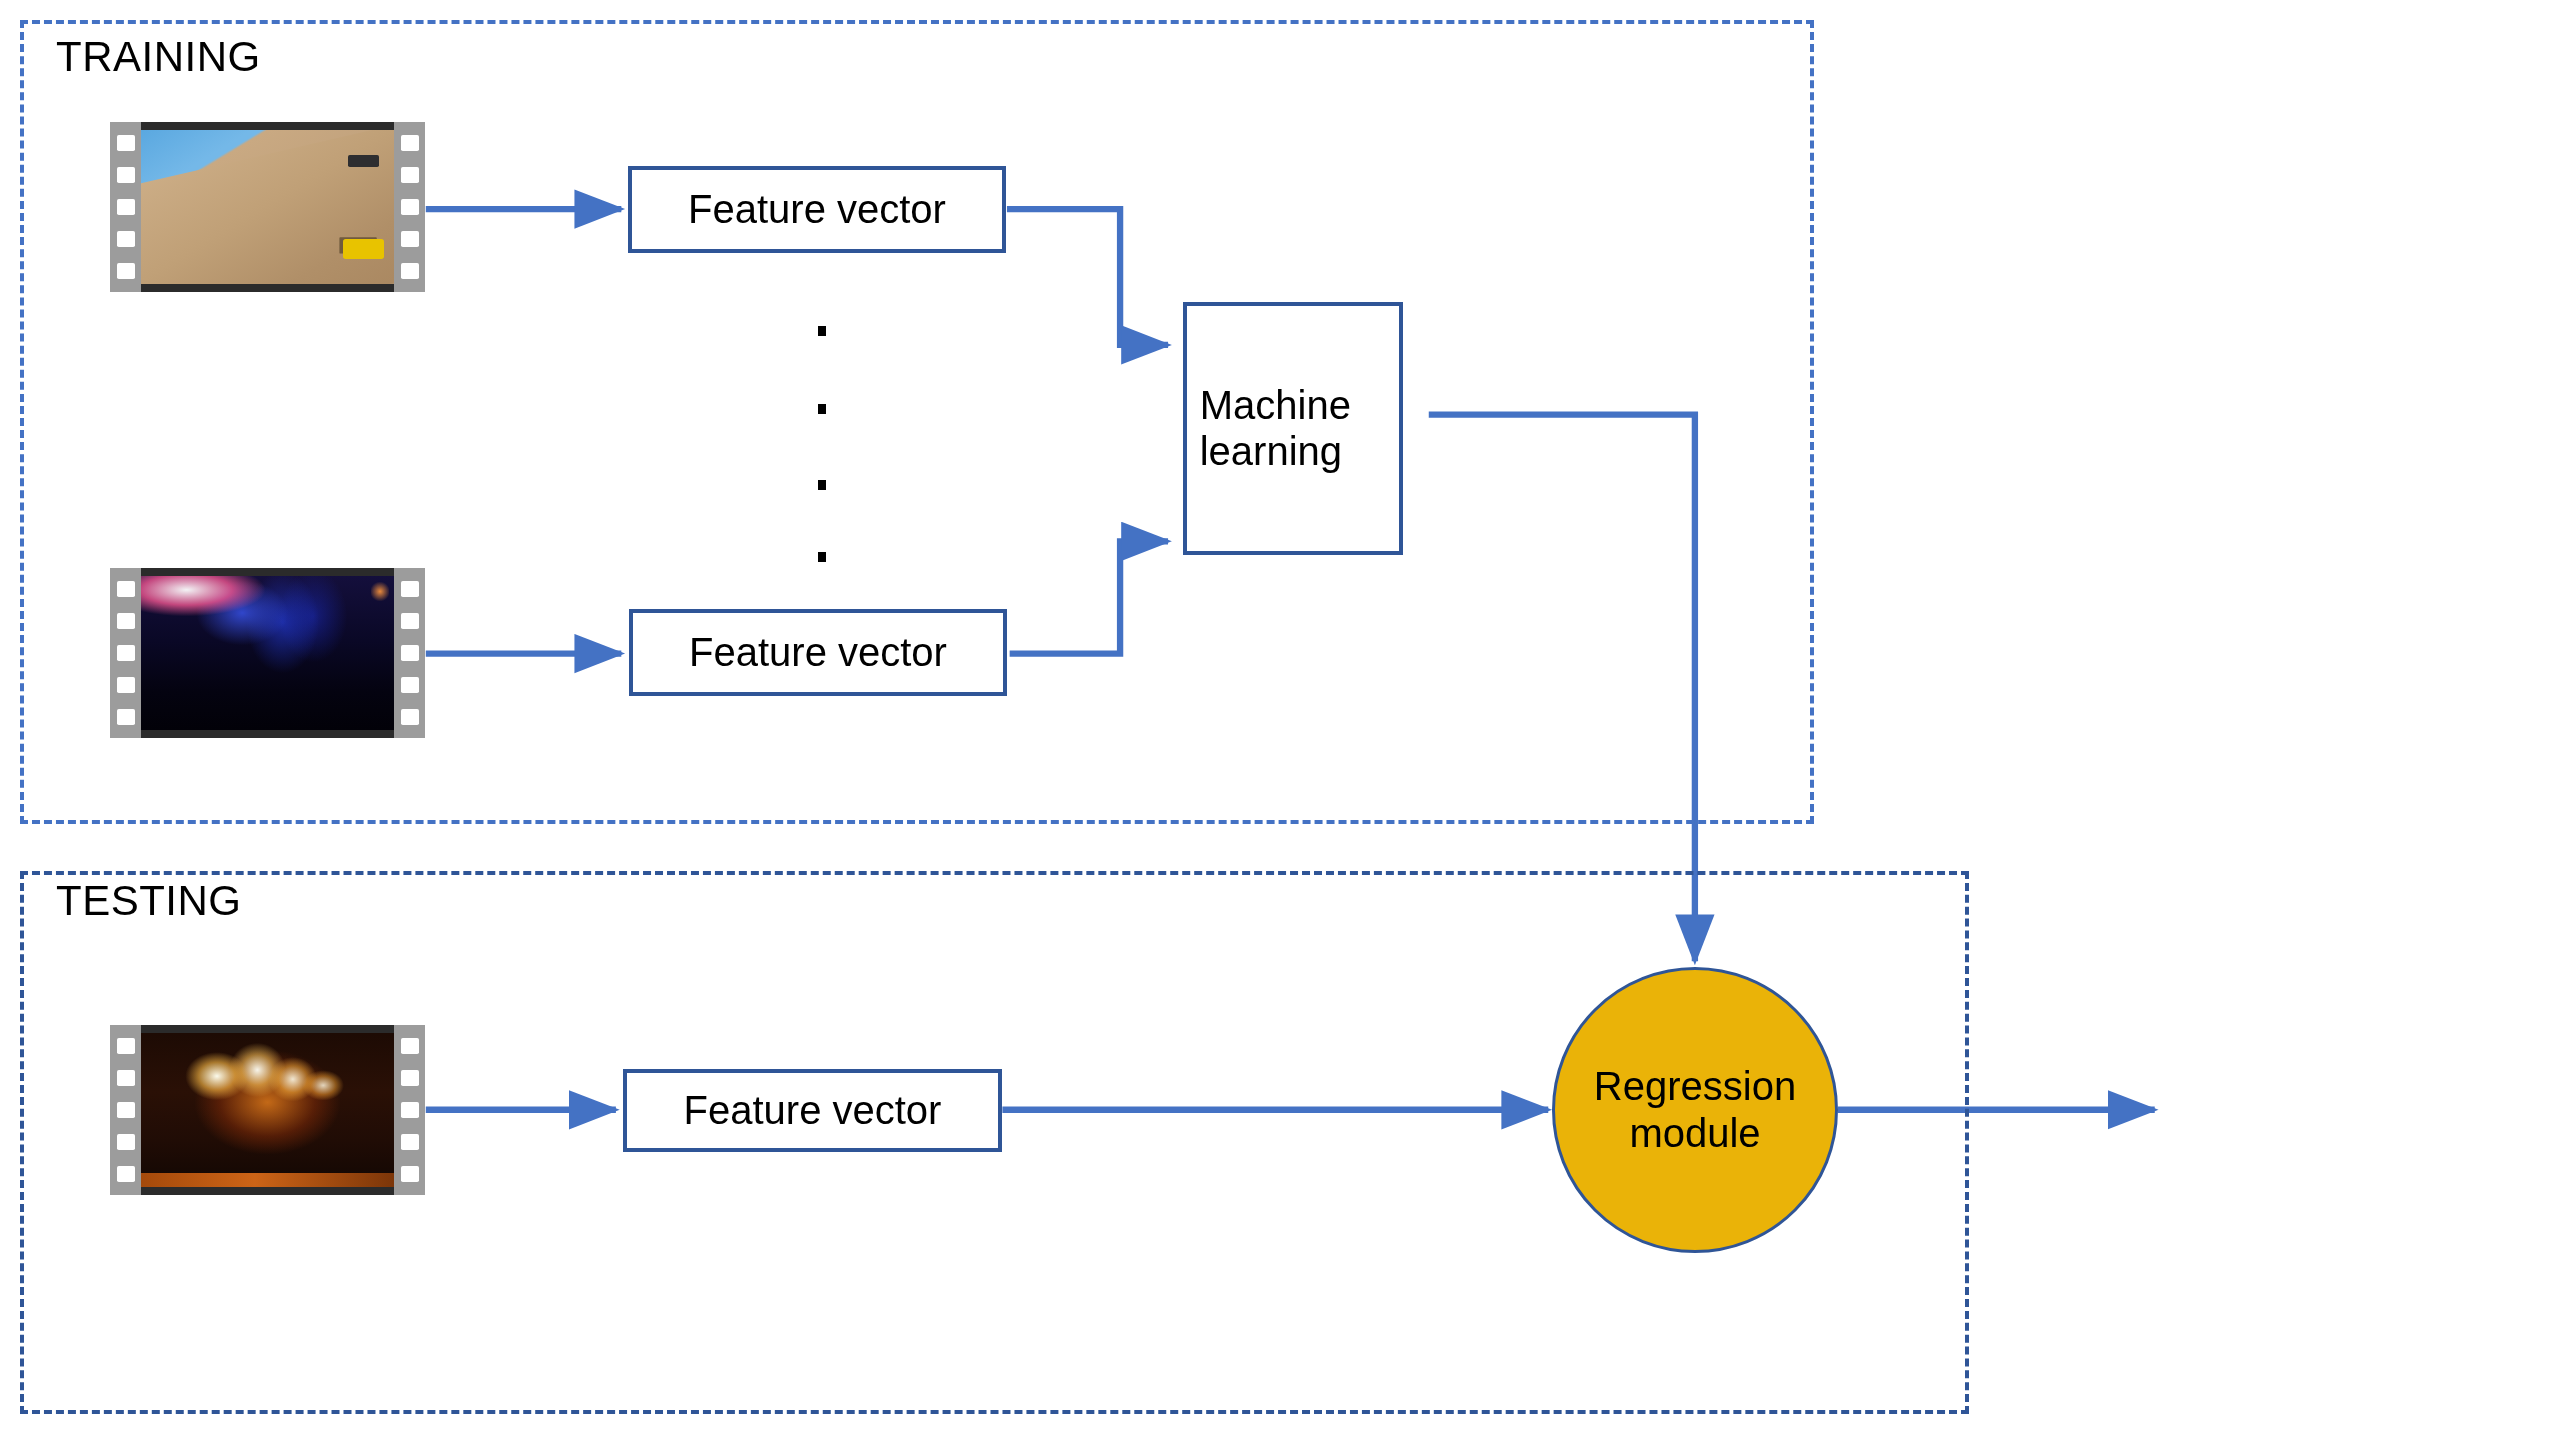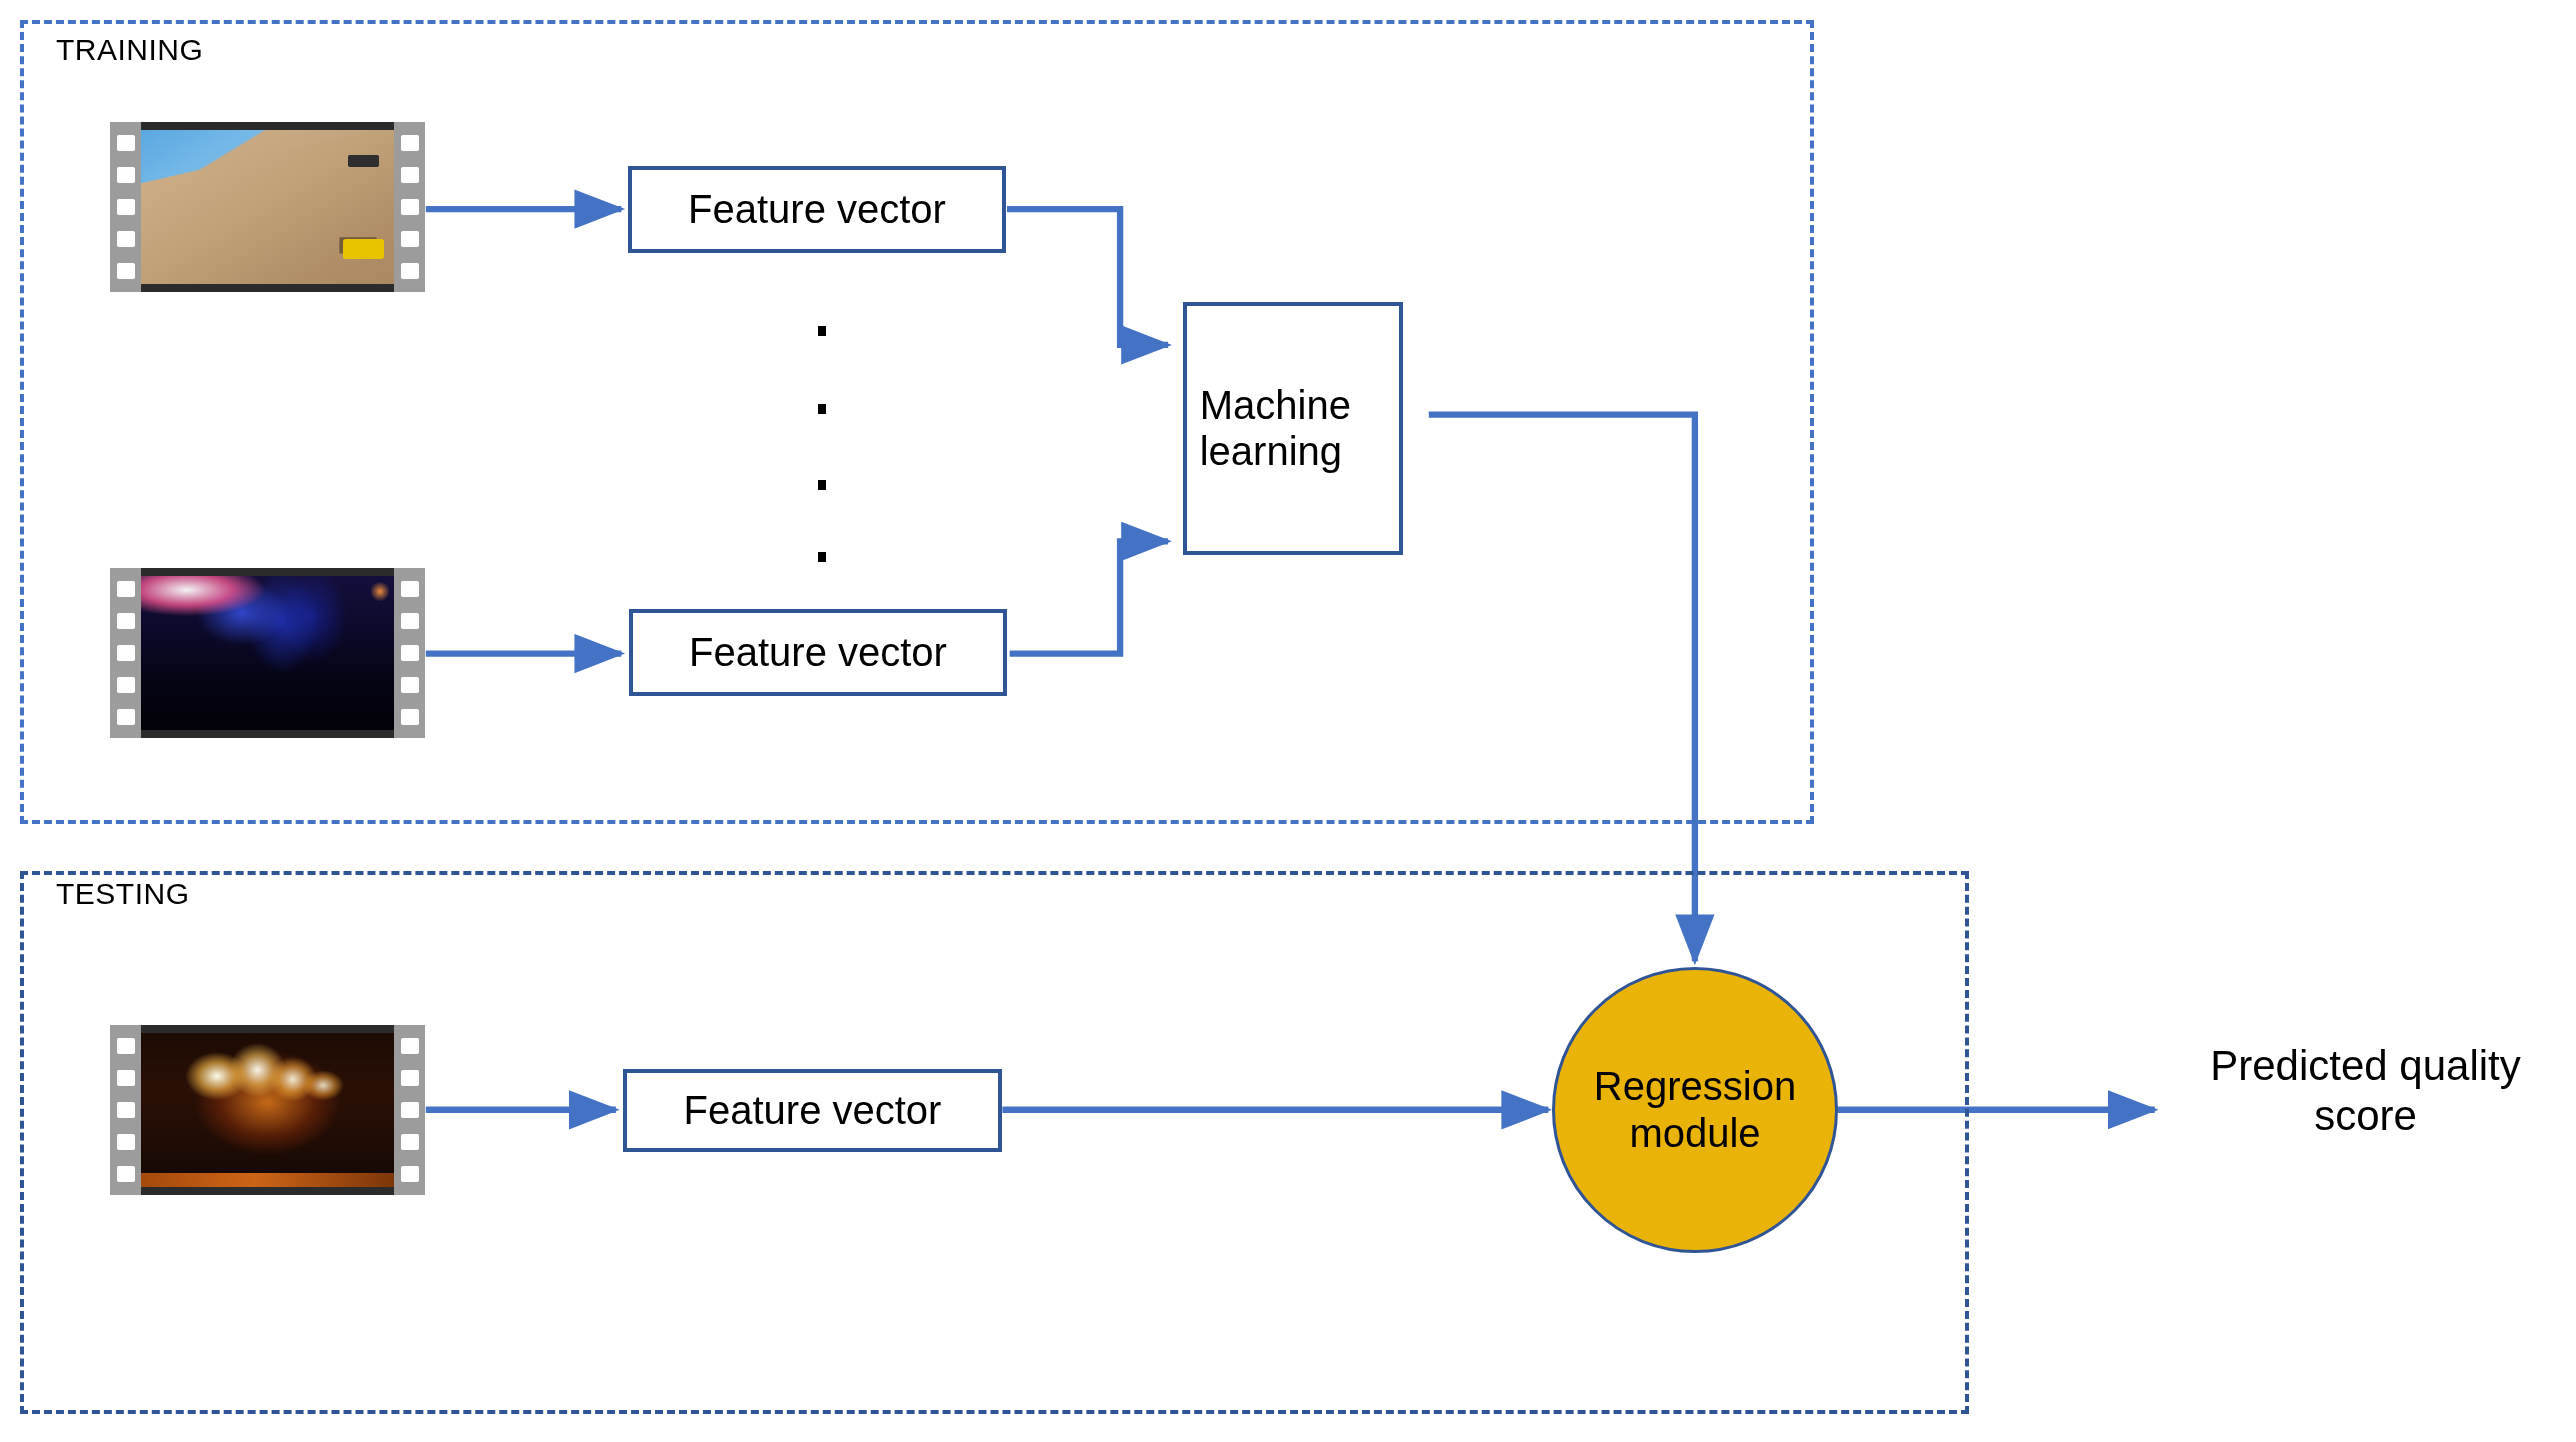--- a/index.html
+++ b/index.html
@@ -23,21 +23,21 @@
     position: absolute;
     border: 4.5px dashed #4472c4;
     box-sizing: border-box;
     background: transparent;
   }
   .section-frame.testing {
     border-color: #2f5597;
   }
   .section-label {
     position: absolute;
-    font-size: 30px;
+    font-size: 42px;
     color: #000000;
     white-space: nowrap;
     letter-spacing: 0.5px;
   }
 
   
   .proc-box {
     position: absolute;
     box-sizing: border-box;
     border: 4.5px solid #2f5597;
@@ -327,16 +327,15 @@
         <i></i>
         <i></i>
         <i></i>
     </div>
   </div>
 
   <div class="proc-box" style="left:623px; top:1069px; width:379px; height:83px;">Feature vector</div>
 
   <div class="circle-node" style="left:1552px; top:967px; width:286px; height:286px; padding:0 23.5px;">Regression module</div>
 
-  <div class="plain-text" style="left:2171px; top:1041px; width:389px;">Predicted quality score</div>
 
 </div>
 
 
 </body></html>

